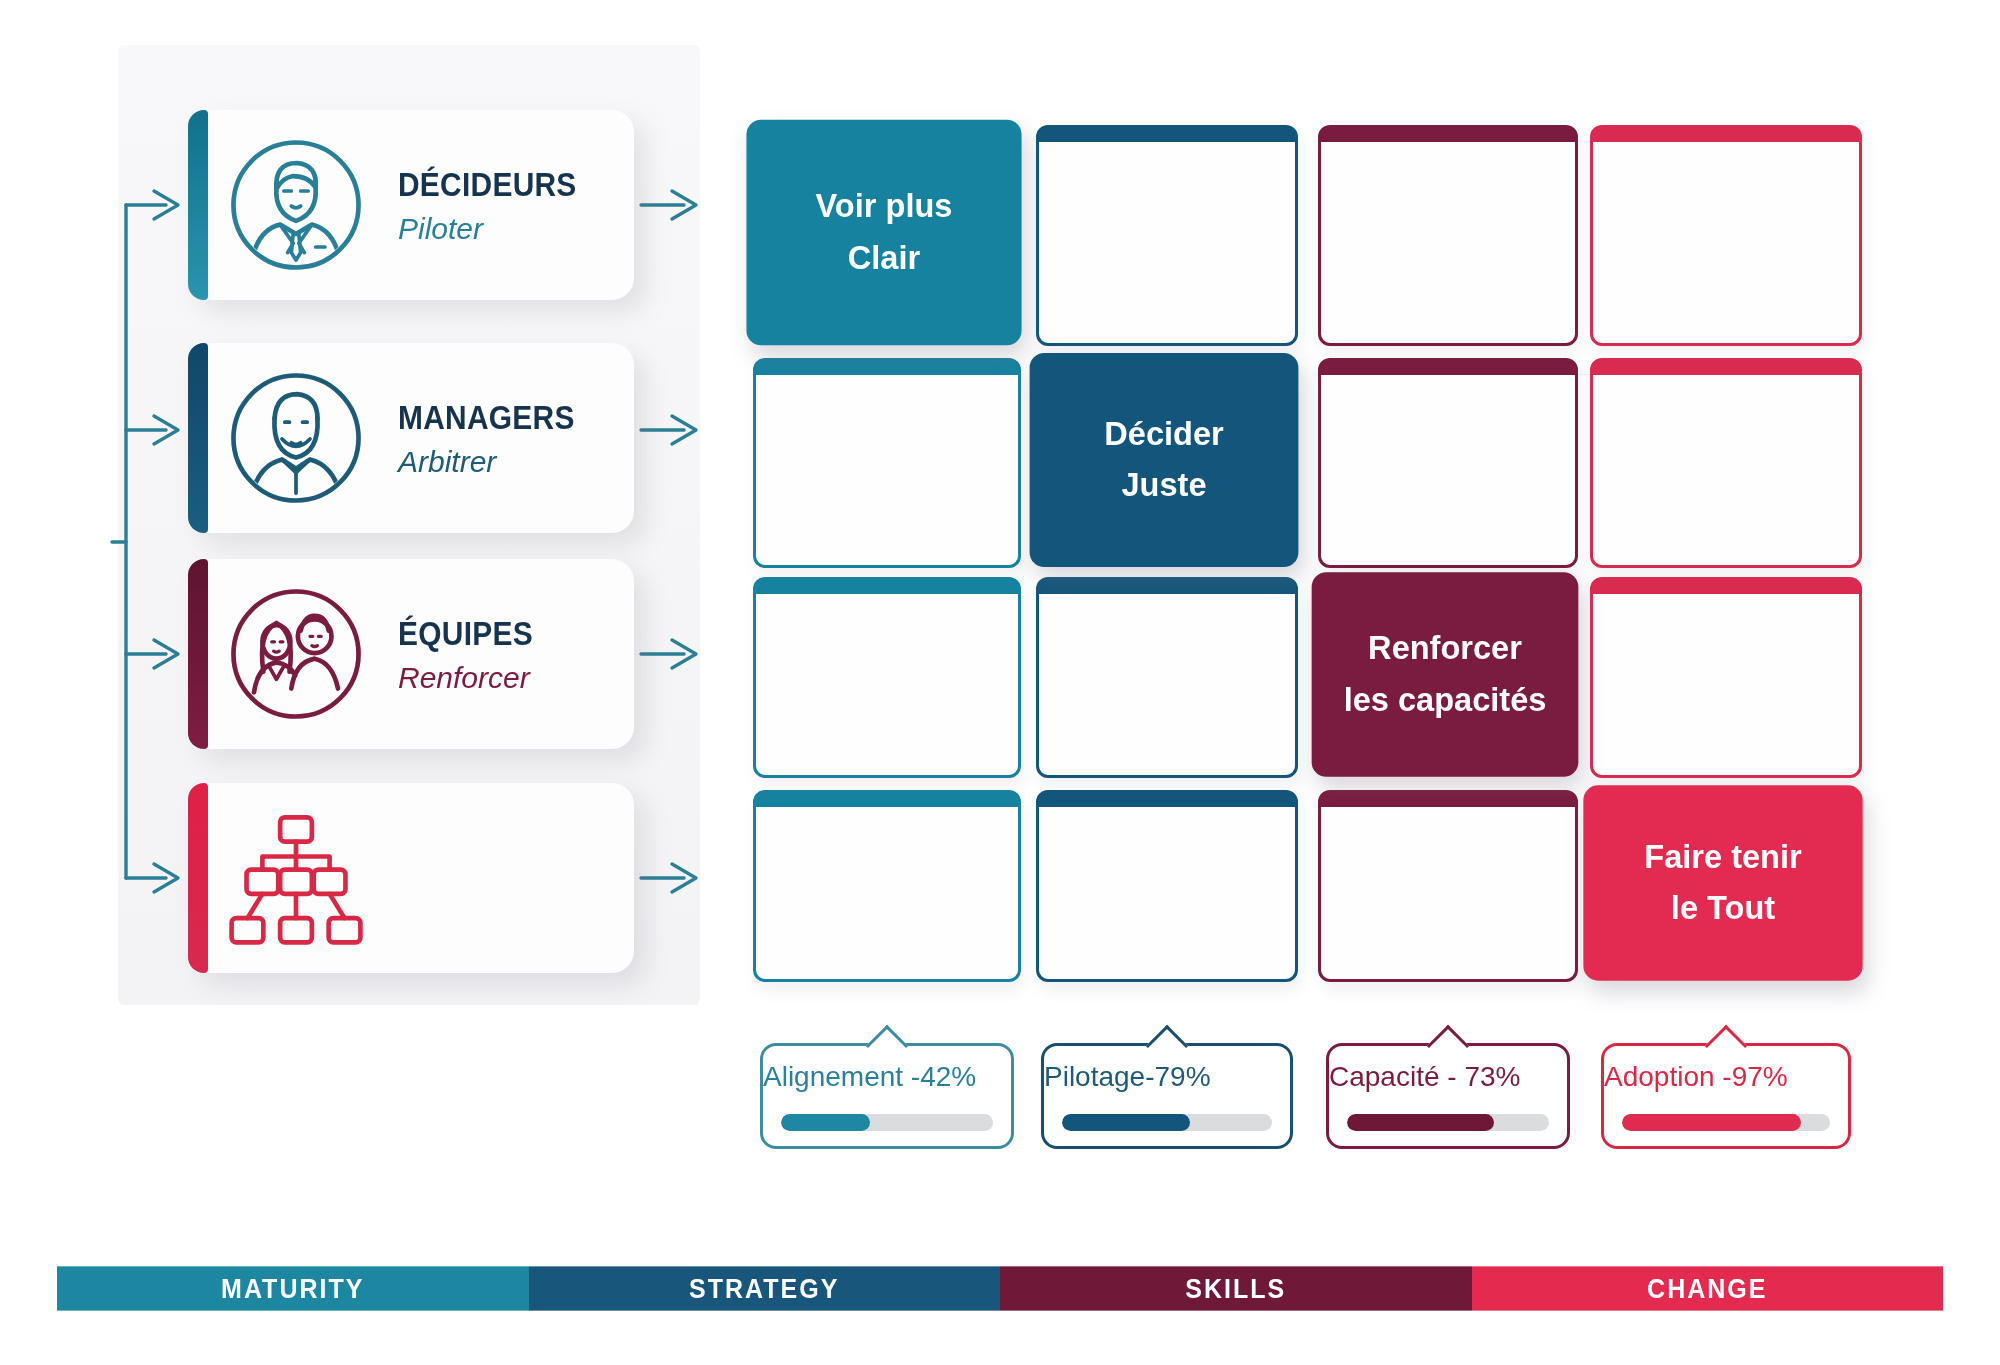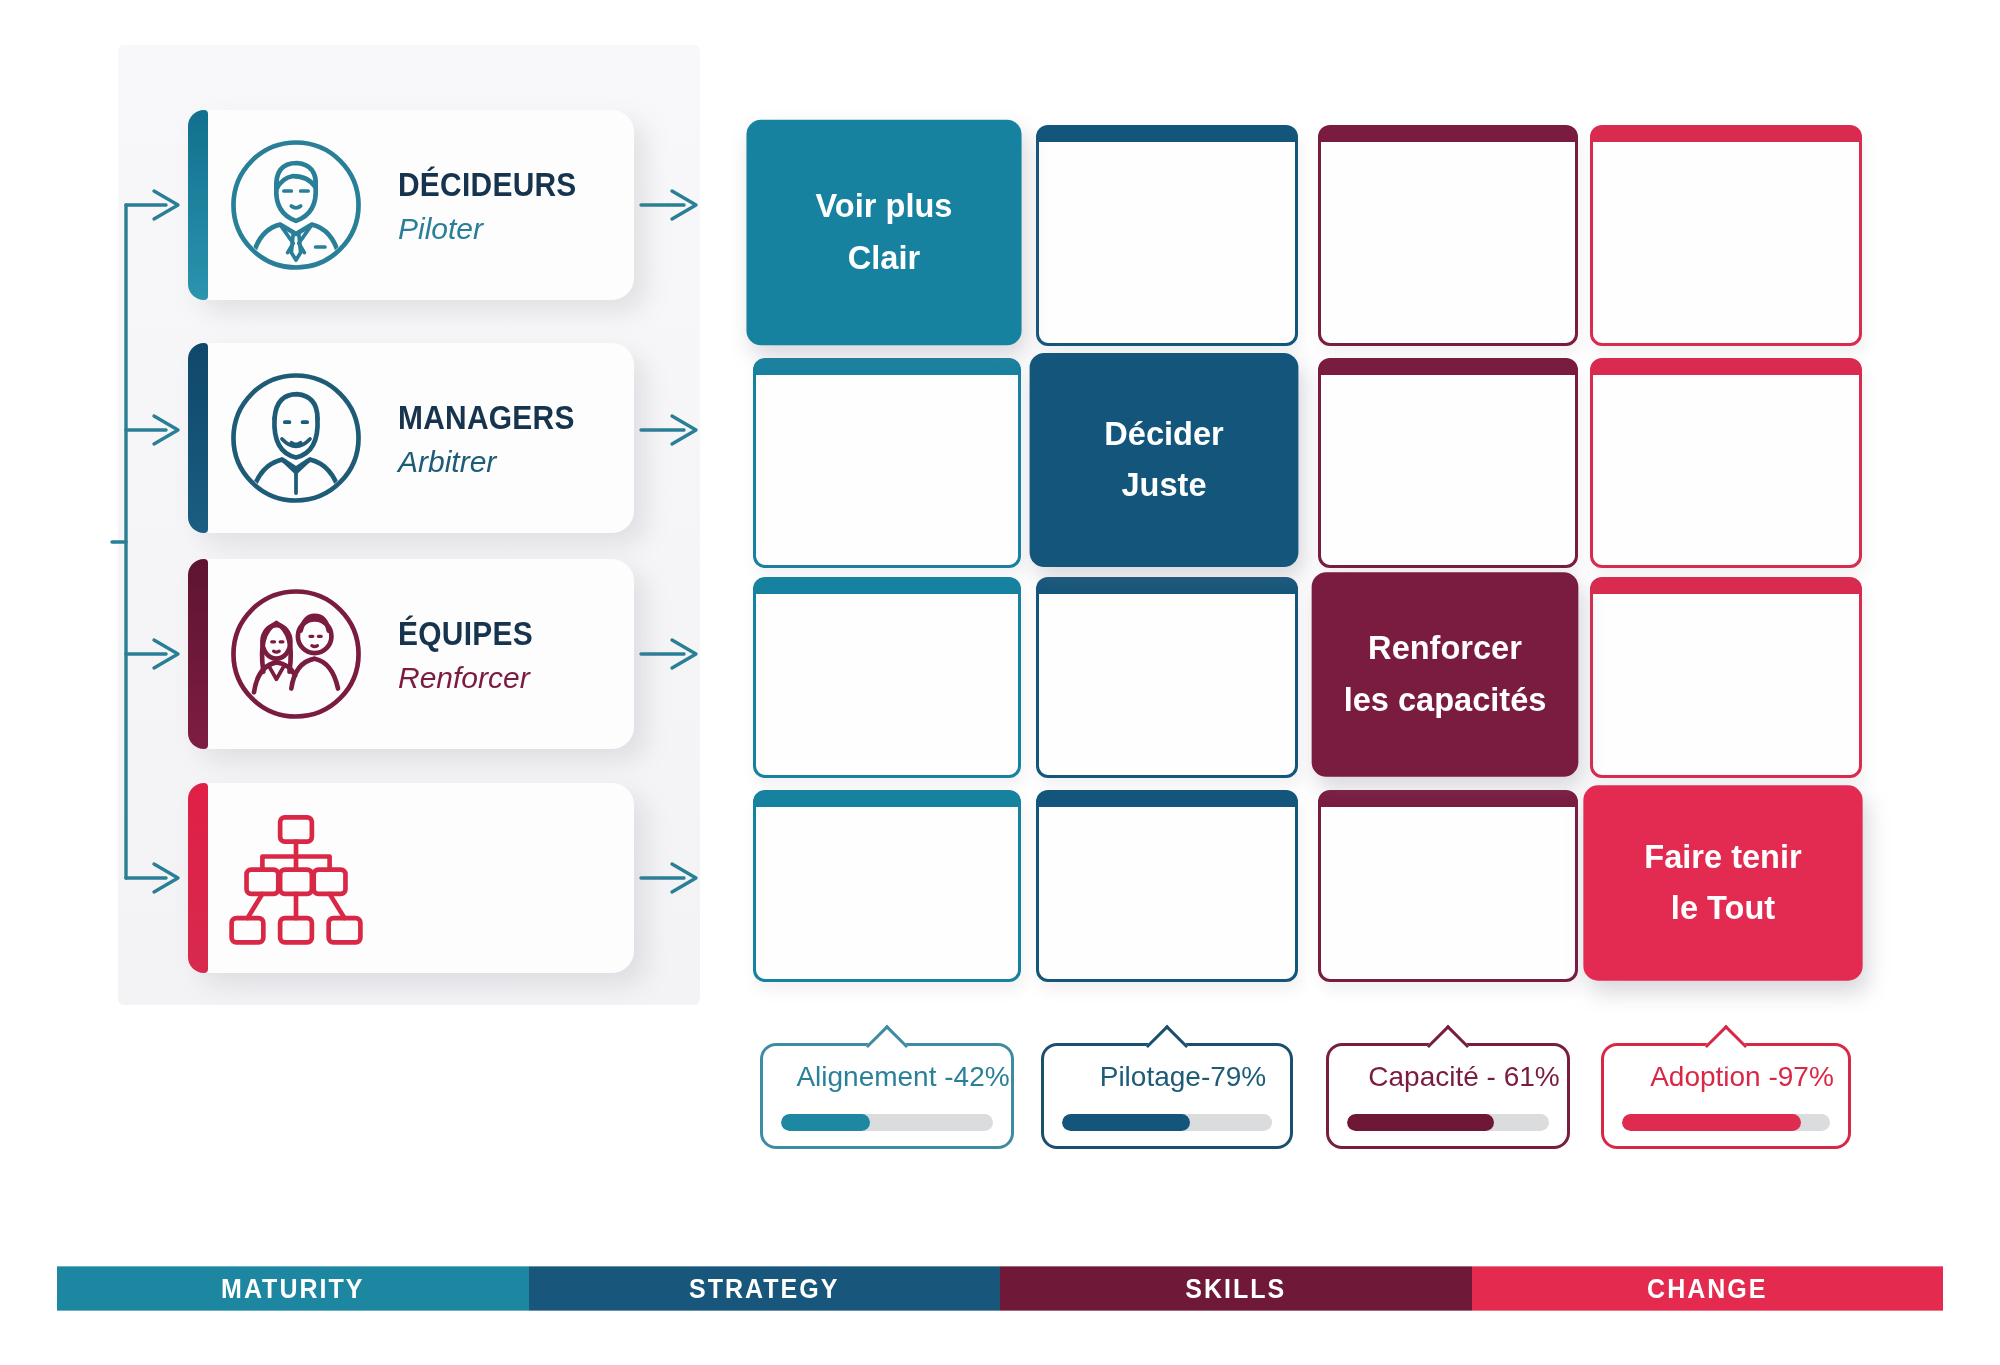--- a/index.html
+++ b/index.html
@@ -57,21 +57,21 @@
   
   .kpi{position:absolute;top:1043px;height:100px;background:#ffffff;border:3px solid;
     border-radius:16px;z-index:2;}
   .k1{left:760px;width:248px;border-color:#3e8ca2}
   .k2{left:1041px;width:246px;border-color:#1c4e6e}
   .k3{left:1326px;width:238px;border-color:#7a1b40}
   .k4{left:1601px;width:244px;border-color:#d92845}
   .notch{position:absolute;top:-15px;left:50%;width:27px;height:27px;background:#ffffff;
     border-left:3px solid;border-top:3px solid;border-color:inherit;
     transform:translateX(-50%) rotate(45deg);}
-  .kpi-label{text-align:center;margin-top:15px;font-size:28px;white-space:nowrap;padding-left:32px;}
+  .kpi-label{text-align:left;margin-top:15px;font-size:28px;white-space:nowrap;}
   .k1 .kpi-label{color:#2a8099}.k2 .kpi-label{color:#1d5b77}
   .k3 .kpi-label{color:#7a1b40}.k4 .kpi-label{color:#d92845}
   .kpi-track{position:absolute;left:18px;right:18px;bottom:15px;height:17px;
     border-radius:9px;background:#dbdcde;overflow:hidden;}
   .kpi-fill{height:100%;border-radius:9px;}
   .k1 .kpi-fill{background:#1e87a1}.k2 .kpi-fill{background:#14567b}
   .k3 .kpi-fill{background:#6e1737}.k4 .kpi-fill{background:#e02b50}
 
   
   .footer{position:absolute;left:57px;top:1268px;width:1886px;height:41px;display:flex;z-index:2;}
@@ -250,21 +250,21 @@
 </div>
 <div class="kpi k2">
   <div class="notch"></div>
   <div class="kpi-label">Pilotage-79%</div>
   <div class="kpi-track">
     <div class="kpi-fill" style="width: 61%;"></div>
   </div>
 </div>
 <div class="kpi k3">
   <div class="notch"></div>
-  <div class="kpi-label">Capacité - 61%</div>
+  <div class="kpi-label">Capacité - 73%</div>
   <div class="kpi-track">
     <div class="kpi-fill" style="width: 73%;"></div>
   </div>
 </div>
 <div class="kpi k4">
   <div class="notch"></div>
   <div class="kpi-label">Adoption -97%</div>
   <div class="kpi-track">
     <div class="kpi-fill" style="width: 86%;"></div>
   </div>

